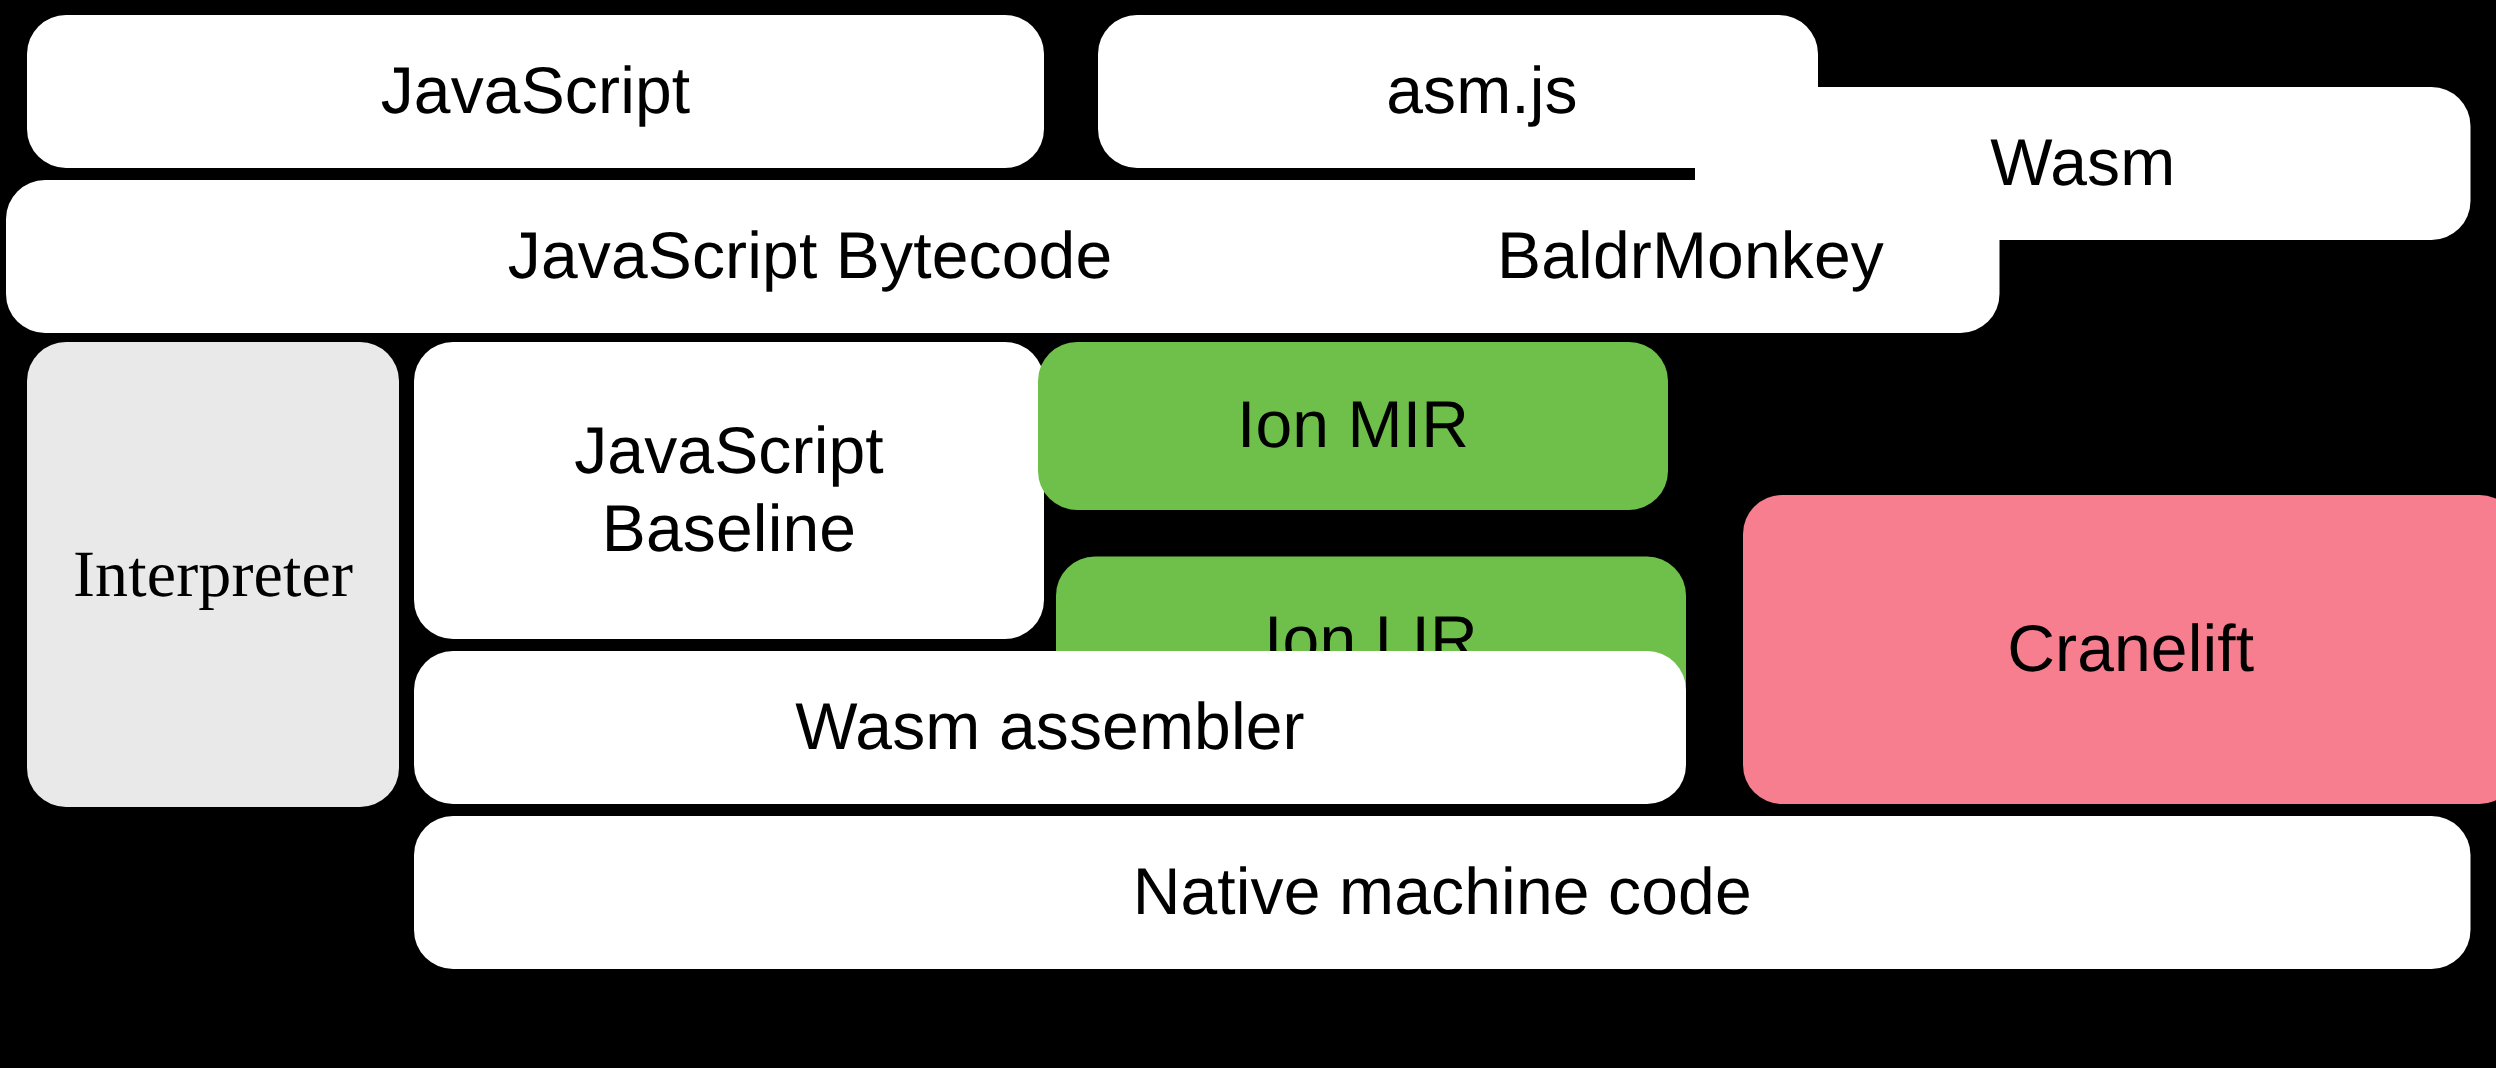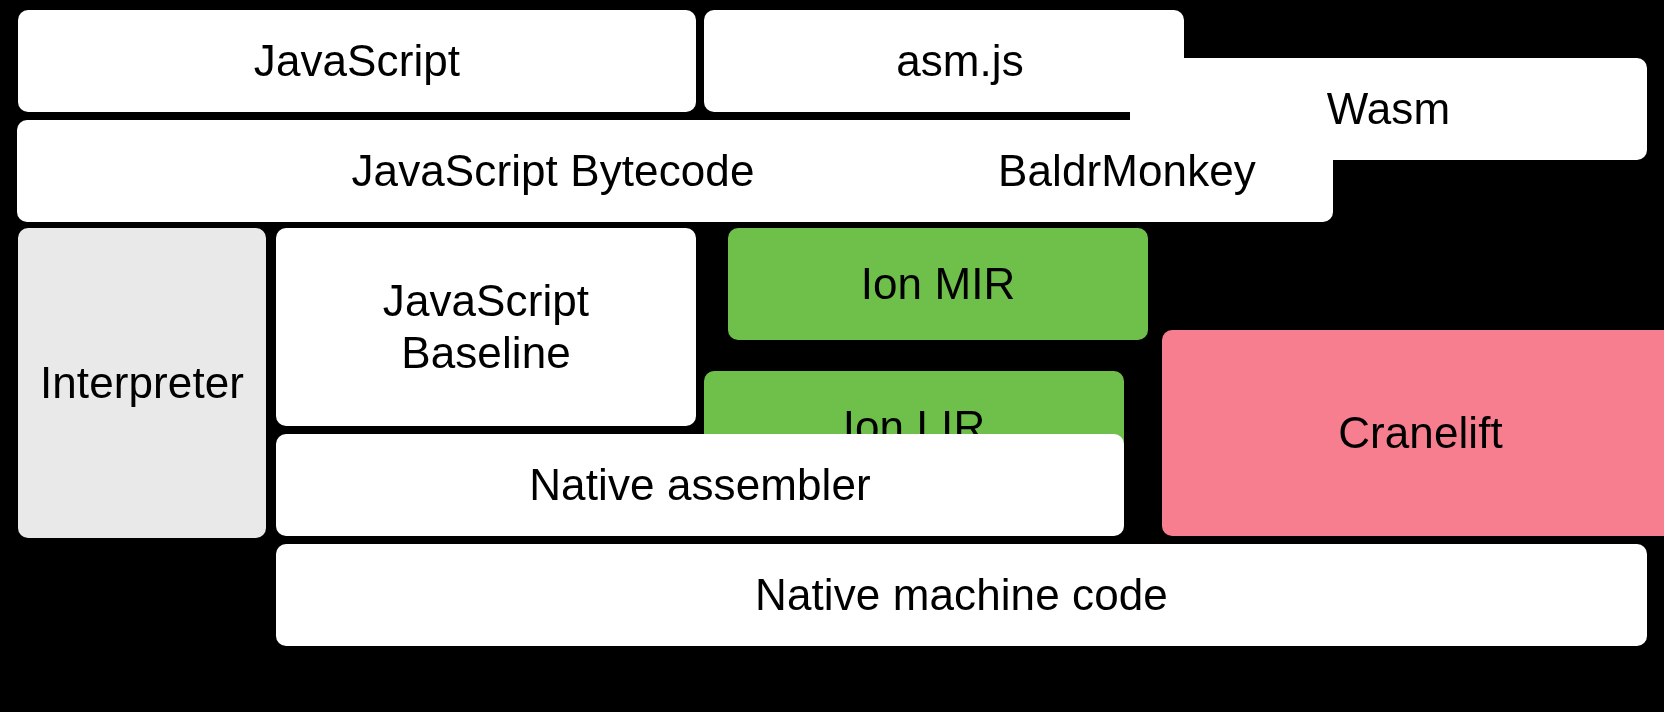--- a/index.html
+++ b/index.html
@@ -15,21 +15,21 @@
   }
   #stack-diagram {
     position: relative;
     width: 1664px;
     height: 712px;
     background: #000000;
   }
   .node {
     position: absolute;
     box-sizing: border-box;
-    border-radius: 10px;
+    border-radius: 26px;
     display: flex;
     align-items: center;
     justify-content: center;
     text-align: center;
     color: #000000;
     font-size: 44px;
     line-height: 1.12;
     font-weight: 400;
     letter-spacing: 0.1px;
     white-space: pre-line;
@@ -44,58 +44,58 @@
 </style>
 </head>
 <body>
 
 <div id="stack-diagram">
 
   <div class="node fill-white" style="left:18px;top:10px;width:678px;height:102px;">
     <span>JavaScript</span>
   </div>
 
-  <div class="node fill-white" style="left:704px;top:10px;width:480px;height:102px;padding-left:32px;">
+  <div class="node fill-white" style="left:732px;top:10px;width:480px;height:102px;padding-left:32px;">
     <span>asm.js</span>
   </div>
 
   <div class="node fill-white" style="left:1130px;top:10px;width:517px;height:102px;margin-top:48px;">
     <span>Wasm</span>
   </div>
 
-  <div class="node fill-white" style="left:17px;top:120px;width:1072px;height:102px;">
+  <div class="node fill-white" style="left:4px;top:120px;width:1072px;height:102px;">
     <span>JavaScript Bytecode</span>
   </div>
 
   <div class="node fill-white" style="left:921px;top:120px;width:412px;height:102px;text-align:center;">
     <span>BaldrMonkey</span>
   </div>
 
-  <div class="node fill-grey" style="left:18px;top:228px;width:248px;height:310px;">
+  <div class="node fill-grey" style="left:18px;top:228px;width:248px;height:310px;font-family:Liberation Serif, serif;">
     <span>Interpreter</span>
   </div>
 
   <div class="node fill-white two-line" style="left:276px;top:228px;width:420px;height:198px;">
     <span>JavaScript
 Baseline</span>
   </div>
 
-  <div class="node fill-green" style="left:728px;top:228px;width:420px;height:112px;">
+  <div class="node fill-green" style="left:692px;top:228px;width:420px;height:112px;">
     <span>Ion MIR</span>
   </div>
 
   <div class="node fill-green" style="left:704px;top:348px;width:420px;height:112px;margin-top:23px;">
     <span>Ion LIR</span>
   </div>
 
   <div class="node fill-pink" style="left:1138px;top:330px;width:517px;height:206px;margin-left:24px;">
     <span>Cranelift</span>
   </div>
 
   <div class="node fill-white" style="left:276px;top:434px;width:848px;height:102px;">
-    <span>Native assembler</span>
+    <span>Wasm assembler</span>
   </div>
 
   <div class="node fill-white" style="left:276px;top:544px;width:1371px;height:102px;">
     <span>Native machine code</span>
   </div>
 
 </div>
 
 </body></html>

